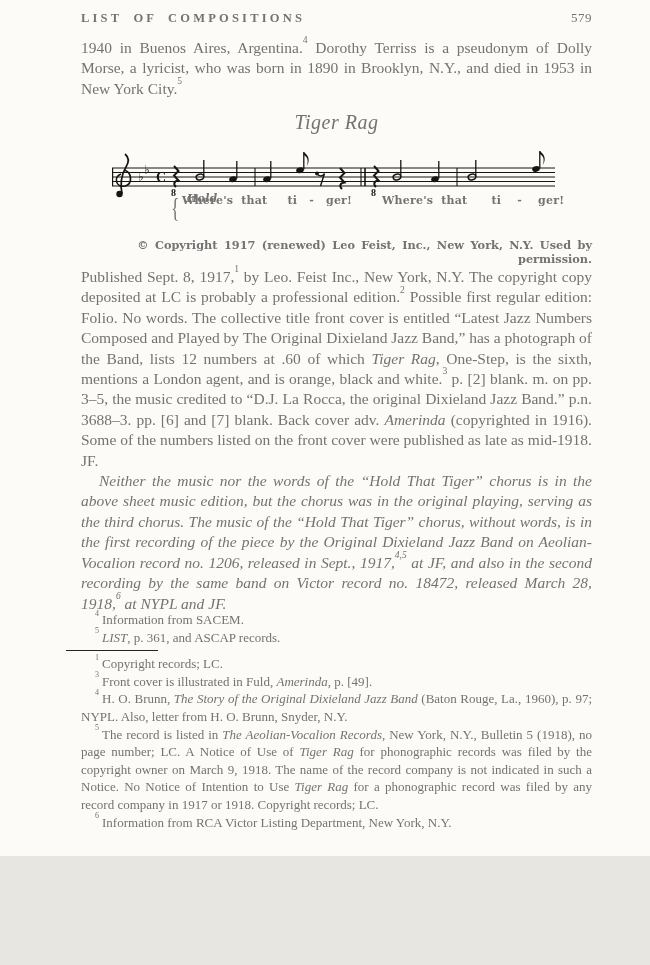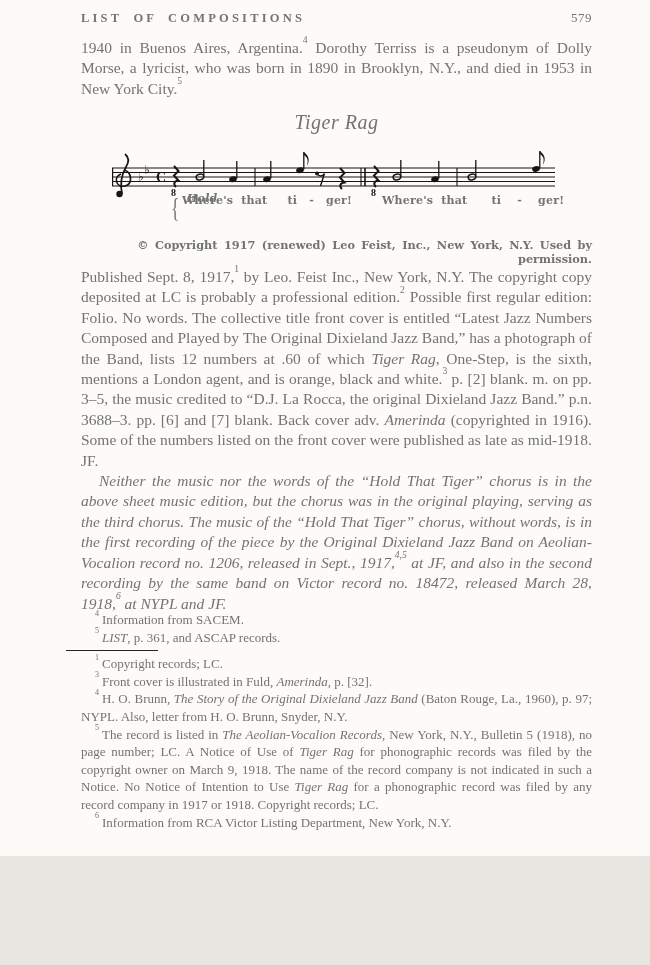--- a/index.html
+++ b/index.html
@@ -158,19 +158,19 @@
   <div class="abs main-body">
     <p class="body-text"><span>Published Sept. 8, 1917,</span><sup>1</sup><span> by Leo. Feist Inc., New York, N.Y. The copyright copy deposited at LC is probably a professional edition.</span><sup>2</sup><span> Possible first regular edition: Folio. No words. The collective title front cover is entitled “Latest Jazz Numbers Composed and Played by The Original Dixieland Jazz Band,” has a photograph of the Band, lists 12 numbers at .60 of which </span><i>Tiger Rag</i><span>, One-Step, is the sixth, mentions a London agent, and is orange, black and white.</span><sup>3</sup><span> p. [2] blank. m. on pp. 3–5, the music credited to “D.J. La Rocca, the original Dixieland Jazz Band.” p.n. 3688–3. pp. [6] and [7] blank. Back cover adv. </span><i>Amerinda</i><span> (copyrighted in 1916). Some of the numbers listed on the front cover were published as late as mid-1918. JF.</span></p>
     <p class="body-text indent"><span>Neither the music nor the words of the “Hold That Tiger” chorus is in the above sheet music edition, but the chorus was in the original playing, serving as the third chorus. The music of the “Hold That Tiger” chorus, without words, is in the first recording of the piece by the Original Dixieland Jazz Band on Aeolian-Vocalion record no. 1206, released in Sept., 1917,</span><sup>4,5</sup><span> at JF, and also in the second recording by the same band on Victor record no. 18472, released March 28, 1918,</span><sup>6</sup><span> at NYPL and JF.</span></p>
   </div>
 
   <div class="abs footnotes">
     <p class="fn"><sup>4</sup><span><span>Information from SACEM.</span></span></p>
     <p class="fn"><sup>5</sup><span><i>LIST</i><span>, p. 361, and ASCAP records.</span></span></p>
     <div class="fn-rule"></div>
     <p class="fn"><sup>1</sup><span><span>Copyright records; LC.</span></span></p>
-    <p class="fn"><sup>3</sup><span><span>Front cover is illustrated in Fuld, </span><i>Amerinda</i><span>, p. [32].</span></span></p>
+    <p class="fn"><sup>3</sup><span><span>Front cover is illustrated in Fuld, </span><i>Amerinda</i><span>, p. [49].</span></span></p>
     <p class="fn"><sup>4</sup><span><span>H. O. Brunn, </span><i>The Story of the Original Dixieland Jazz Band</i><span> (Baton Rouge, La., 1960), p. 97; NYPL. Also, letter from H. O. Brunn, Snyder, N.Y.</span></span></p>
     <p class="fn"><sup>5</sup><span><span>The record is listed in </span><i>The Aeolian-Vocalion Records</i><span>, New York, N.Y., Bulletin 5 (1918), no page number; LC. A Notice of Use of </span><i>Tiger Rag</i><span> for phonographic records was filed by the copyright owner on March 9, 1918. The name of the record company is not indicated in such a Notice. No Notice of Intention to Use </span><i>Tiger Rag</i><span> for a phonographic record was filed by any record company in 1917 or 1918. Copyright records; LC.</span></span></p>
     <p class="fn"><sup>6</sup><span><span>Information from RCA Victor Listing Department, New York, N.Y.</span></span></p>
   </div>
 
 </div>
 
 </body></html>

